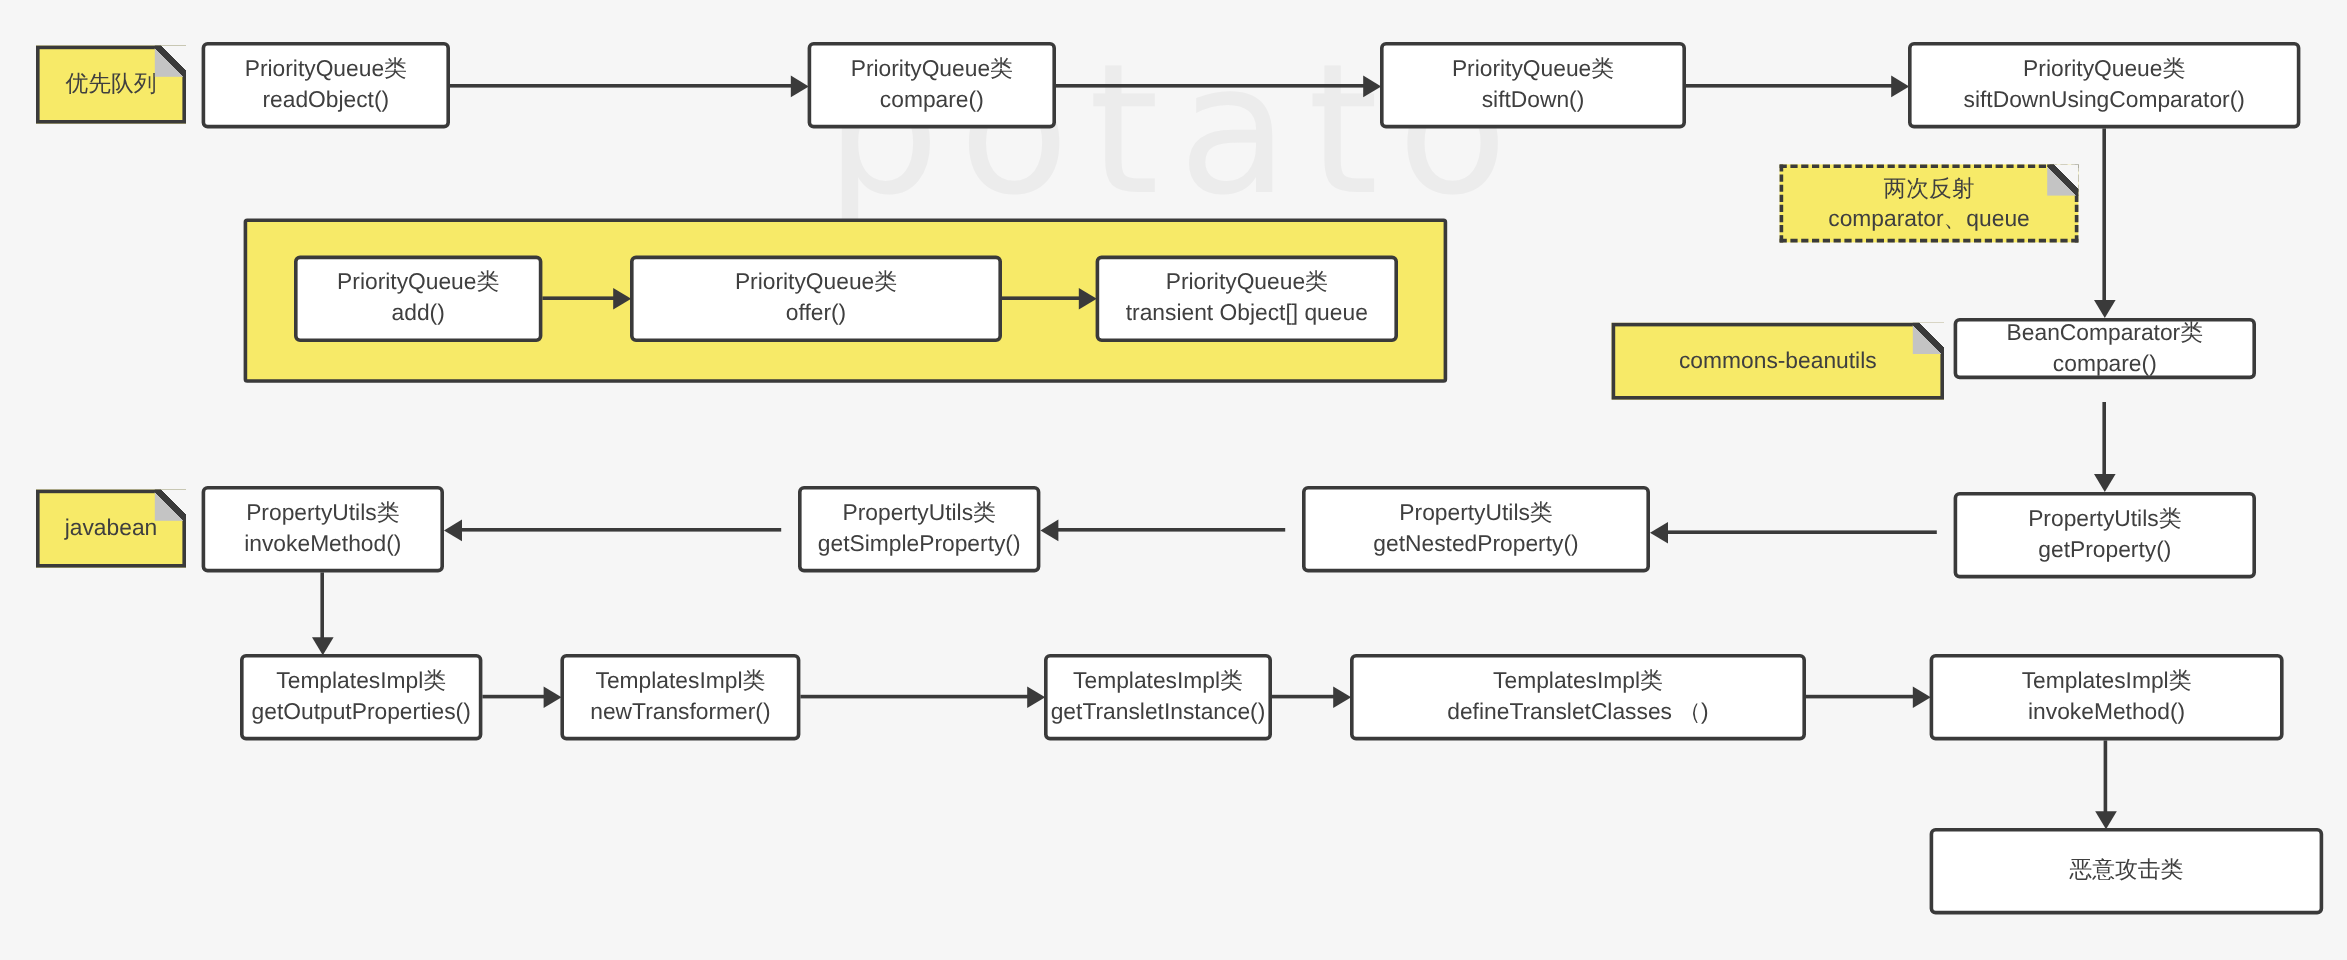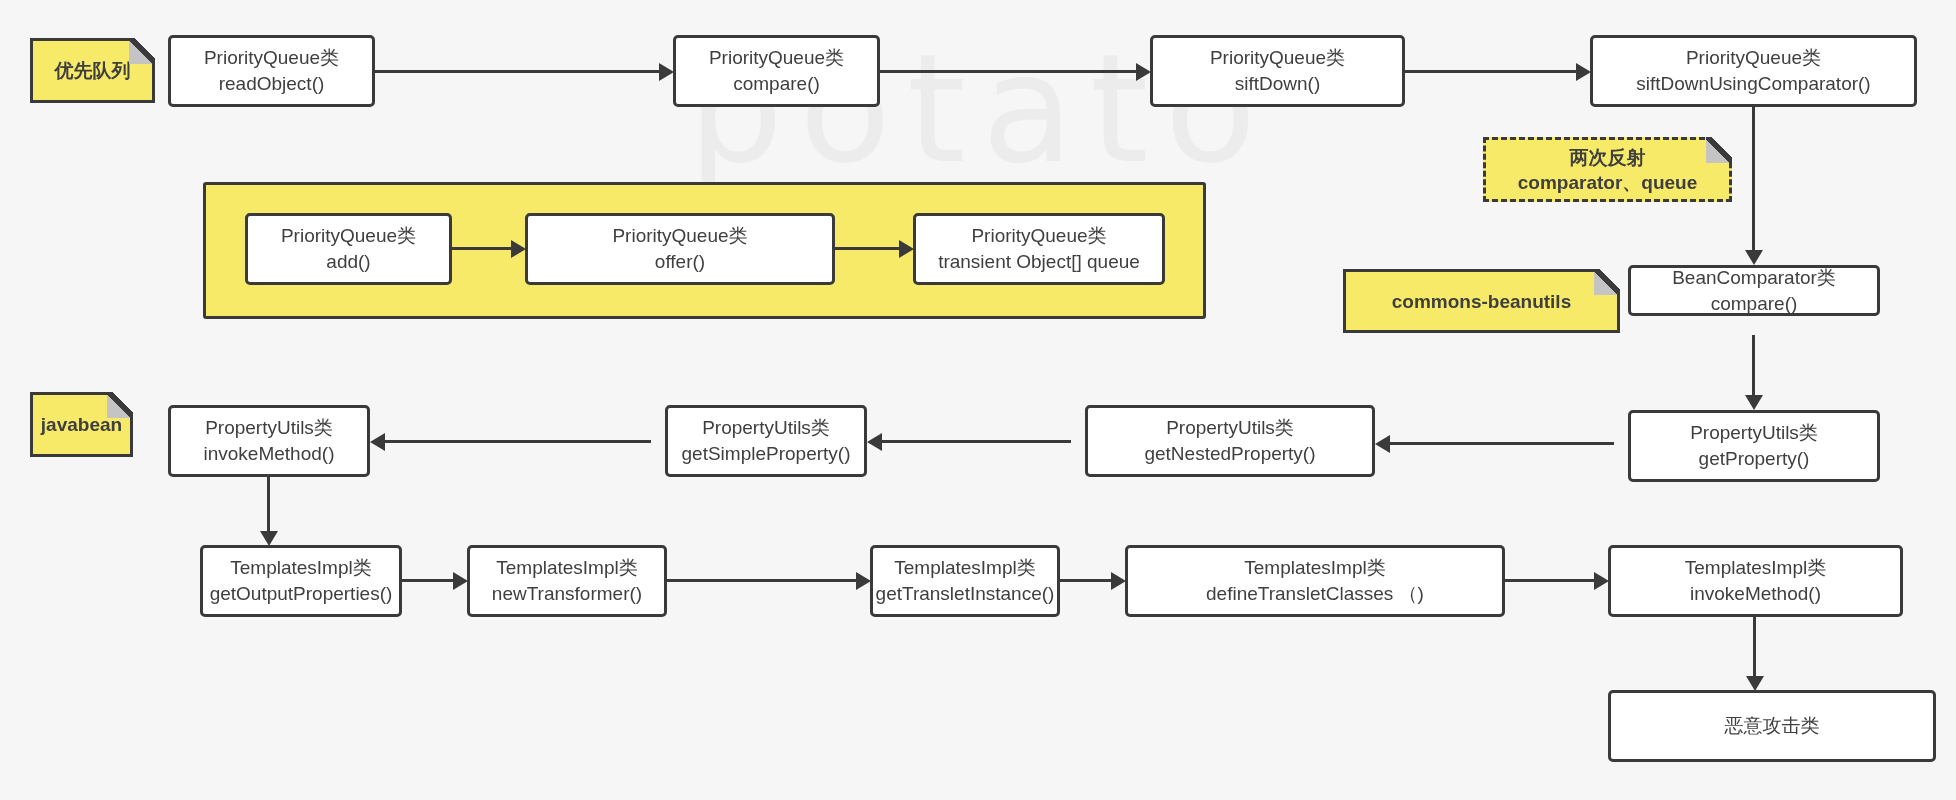--- a/index.html
+++ b/index.html
@@ -26,21 +26,21 @@
   .node{
     position:absolute;background:#ffffff;border:3px solid var(--ink);
     border-radius:5px;display:flex;flex-direction:column;align-items:center;
     justify-content:center;text-align:center;font-size:19px;line-height:26px;
     color:var(--txt);z-index:2;box-sizing:border-box;
   }
   .note{
     position:absolute;background:var(--yellow);border:3px solid var(--ink);
     display:flex;flex-direction:column;align-items:center;justify-content:center;
     text-align:left;font-size:19px;line-height:25px;color:var(--txt);
-    z-index:2;box-sizing:border-box;font-weight:bold;
+    z-index:2;box-sizing:border-box;
   }
   .note.dashed{border-style:dashed;}
   .fold{
     position:absolute;top:-3px;right:-3px;width:26px;height:26px;
     background:linear-gradient(to bottom left,
       var(--bg) 0 40%, var(--ink) 40% 54%, var(--fold) 54% 100%);
   }
   
   .ar,.al{position:absolute;height:3px;background:var(--ink);z-index:1;}
   .ar::after{
@@ -76,21 +76,21 @@
     <span class="fold"></span>
     <span>两次反射</span>
     <span>comparator、queue</span>
   </div>
 
   <div class="note" style="left:1343px;top:269px;width:277px;height:64px">
     <span class="fold"></span>
     <span>commons-beanutils</span>
   </div>
 
-  <div class="note" style="left:30px;top:392px;width:103px;height:65px">
+  <div class="note" style="left:30px;top:408px;width:125px;height:65px">
     <span class="fold"></span>
     <span>javabean</span>
   </div>
 
   <div class="node" style="left:168px;top:35px;width:207px;height:72px">
     <span>PriorityQueue类</span>
     <span>readObject()</span>
   </div>
   <div class="node" style="left:673px;top:35px;width:207px;height:72px">
     <span>PriorityQueue类</span>

